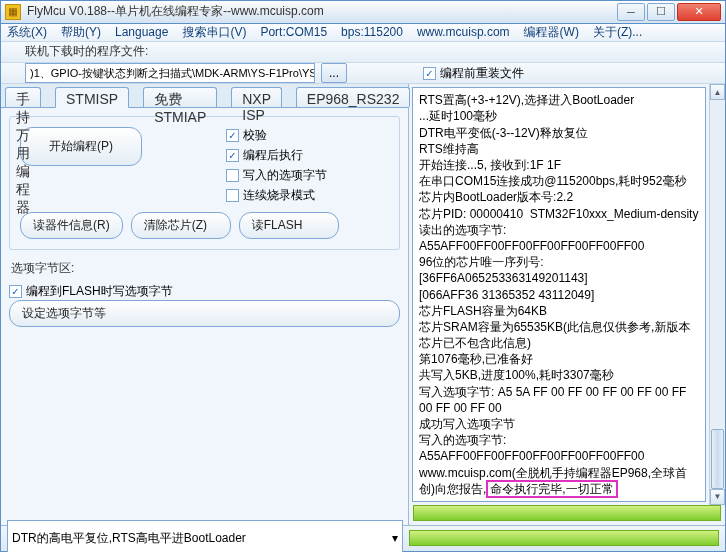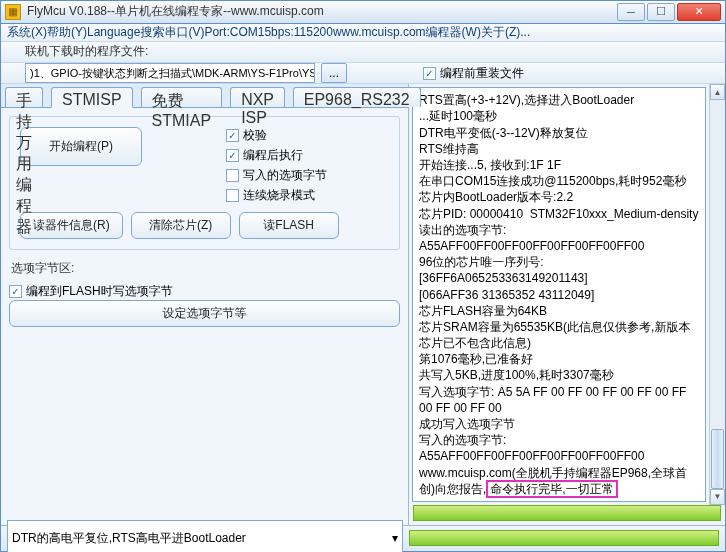--- a/index.html
+++ b/index.html
@@ -4,37 +4,37 @@
 <style>
 *{box-sizing:border-box;margin:0;padding:0;font-family:"Microsoft YaHei",SimSun,Arial,sans-serif;font-size:12px}
 body{background:#d4e4f0;width:726px;height:552px;overflow:hidden}
 .window{width:726px;height:552px;border:1px solid #5a8fc8;display:flex;flex-direction:column}
 .titlebar{height:30px;background:linear-gradient(#fdfefe,#e6eef7,#d5e4f2);border-bottom:1px solid #5a8fc8;display:flex;align-items:center;padding:0 4px}
 .titlebar .icon{width:16px;height:16px;background:#f0c020;border:1px solid #c09010;margin-right:6px;display:flex;align-items:center;justify-content:center;font-size:10px;color:#805000}
 .titlebar .title{flex:1;color:#333}
 .winbtns{display:flex;gap:2px}
 .winbtn{width:28px;height:18px;border:1px solid #7fa8d6;border-radius:2px;background:linear-gradient(#f4f8fc,#d8e7f4);display:flex;align-items:center;justify-content:center;font-size:11px;color:#445}
 .winbtn.close{background:linear-gradient(#f08070,#e04030);border-color:#c03020;color:#fff;width:44px}
-.menubar{height:22px;background:linear-gradient(#fafcfe,#e8f0f8);border-bottom:1px solid #c8d8e8;display:flex;align-items:center;padding:0 6px;color:#10407a}
+.menubar{height:22px;background:linear-gradient(#fafcfe,#e8f0f8);border-bottom:1px solid #c8d8e8;display:flex;align-items:center;padding:0 6px;gap:14px;color:#10407a}
 .menubar span{cursor:pointer}
 .toolbar-row{height:28px;background:linear-gradient(#f6fafe,#e4eef6);border-bottom:1px solid #c8d8e8;display:flex;align-items:center;padding:0 24px;gap:6px}
 .toolbar-row .label{color:#333}
 .pathfield{flex:0 0 290px;height:20px;border:1px solid #7fa8d6;background:#fff;padding:0 4px;font-size:11px;line-height:18px;overflow:hidden;white-space:nowrap}
 .dotsbtn{width:26px;height:20px;border:1px solid #7fa8d6;border-radius:2px;background:linear-gradient(#f4f8fc,#d8e7f4);display:flex;align-items:center;justify-content:center}
 .checkbox-row{display:flex;align-items:center;gap:4px;margin-left:70px}
 .chk{width:13px;height:13px;border:1px solid #7fa8d6;background:#fff;display:flex;align-items:center;justify-content:center;color:#2060c0;font-size:10px}
 .content{flex:1;display:flex;background:#eef4fa}
 .leftpane{width:408px;border-right:1px solid #a0b8d0;display:flex;flex-direction:column}
 .tabs{height:24px;display:flex;border-bottom:1px solid #7fa8d6;background:#e0ecf5;padding-left:4px;padding-top:3px}
-.tab{padding:3px 10px;border:1px solid #7fa8d6;border-bottom:none;background:linear-gradient(#f8fbfe,#e4eef6);margin-right:8px;border-radius:3px 3px 0 0;color:#333;font-size:16px;position:relative}
+.tab{padding:3px 10px;border:1px solid #7fa8d6;border-bottom:none;background:linear-gradient(#f8fbfe,#e4eef6);margin-right:14px;border-radius:3px 3px 0 0;color:#333;font-size:14px;position:relative}
 .tab.active{background:#f0f6fb;border-bottom:1px solid #f0f6fb;margin-bottom:-1px;z-index:1}
 .tabbody{flex:1;background:#f0f6fb;padding:8px;overflow:hidden}
 .group{border:1px solid #c0d4e8;border-radius:3px;padding:10px;background:#f0f6fb;margin-bottom:10px}
 .row1{display:flex;gap:10px;align-items:flex-start}
-.btn{border:1px solid #7fa8d6;border-radius:6px;background:linear-gradient(#fefefe,#e4eef6);padding:4px 12px;cursor:pointer;color:#222;min-width:100px;text-align:center}
+.btn{border:1px solid #7fa8d6;border-radius:12px;background:linear-gradient(#fefefe,#e4eef6);padding:4px 12px;cursor:pointer;color:#222;min-width:100px;text-align:left}
 .btn.big{padding:10px 28px}
 .chk-col{display:flex;flex-direction:column;gap:3px;margin-left:4px}
 .row2{display:flex;gap:8px;margin-top:8px}
 .section-label{margin:6px 2px;color:#333}
 .rightpane{flex:1;display:flex;flex-direction:column}
 .log{flex:1;background:#fff;border:1px solid #7fa8d6;margin:3px;padding:4px 6px;font-family:SimSun,monospace;font-size:12px;color:#000;white-space:pre-wrap;overflow:hidden;line-height:1.35}
 .hl{border:2px solid #e030c0;padding:0 2px}
 .progress{height:16px;background:linear-gradient(#d0f080,#80cc30);margin:0 4px 4px 4px;border:1px solid #70b020}
 .bottombar{height:26px;background:linear-gradient(#f0f6fc,#dce8f4);border-top:1px solid #a0b8d0;display:flex;align-items:center;padding:0 6px}
 .combo{flex:0 0 396px;height:36px;border:1px solid #7fa8d6;background:#fff;display:flex;align-items:center;padding:0 4px;justify-content:space-between}

